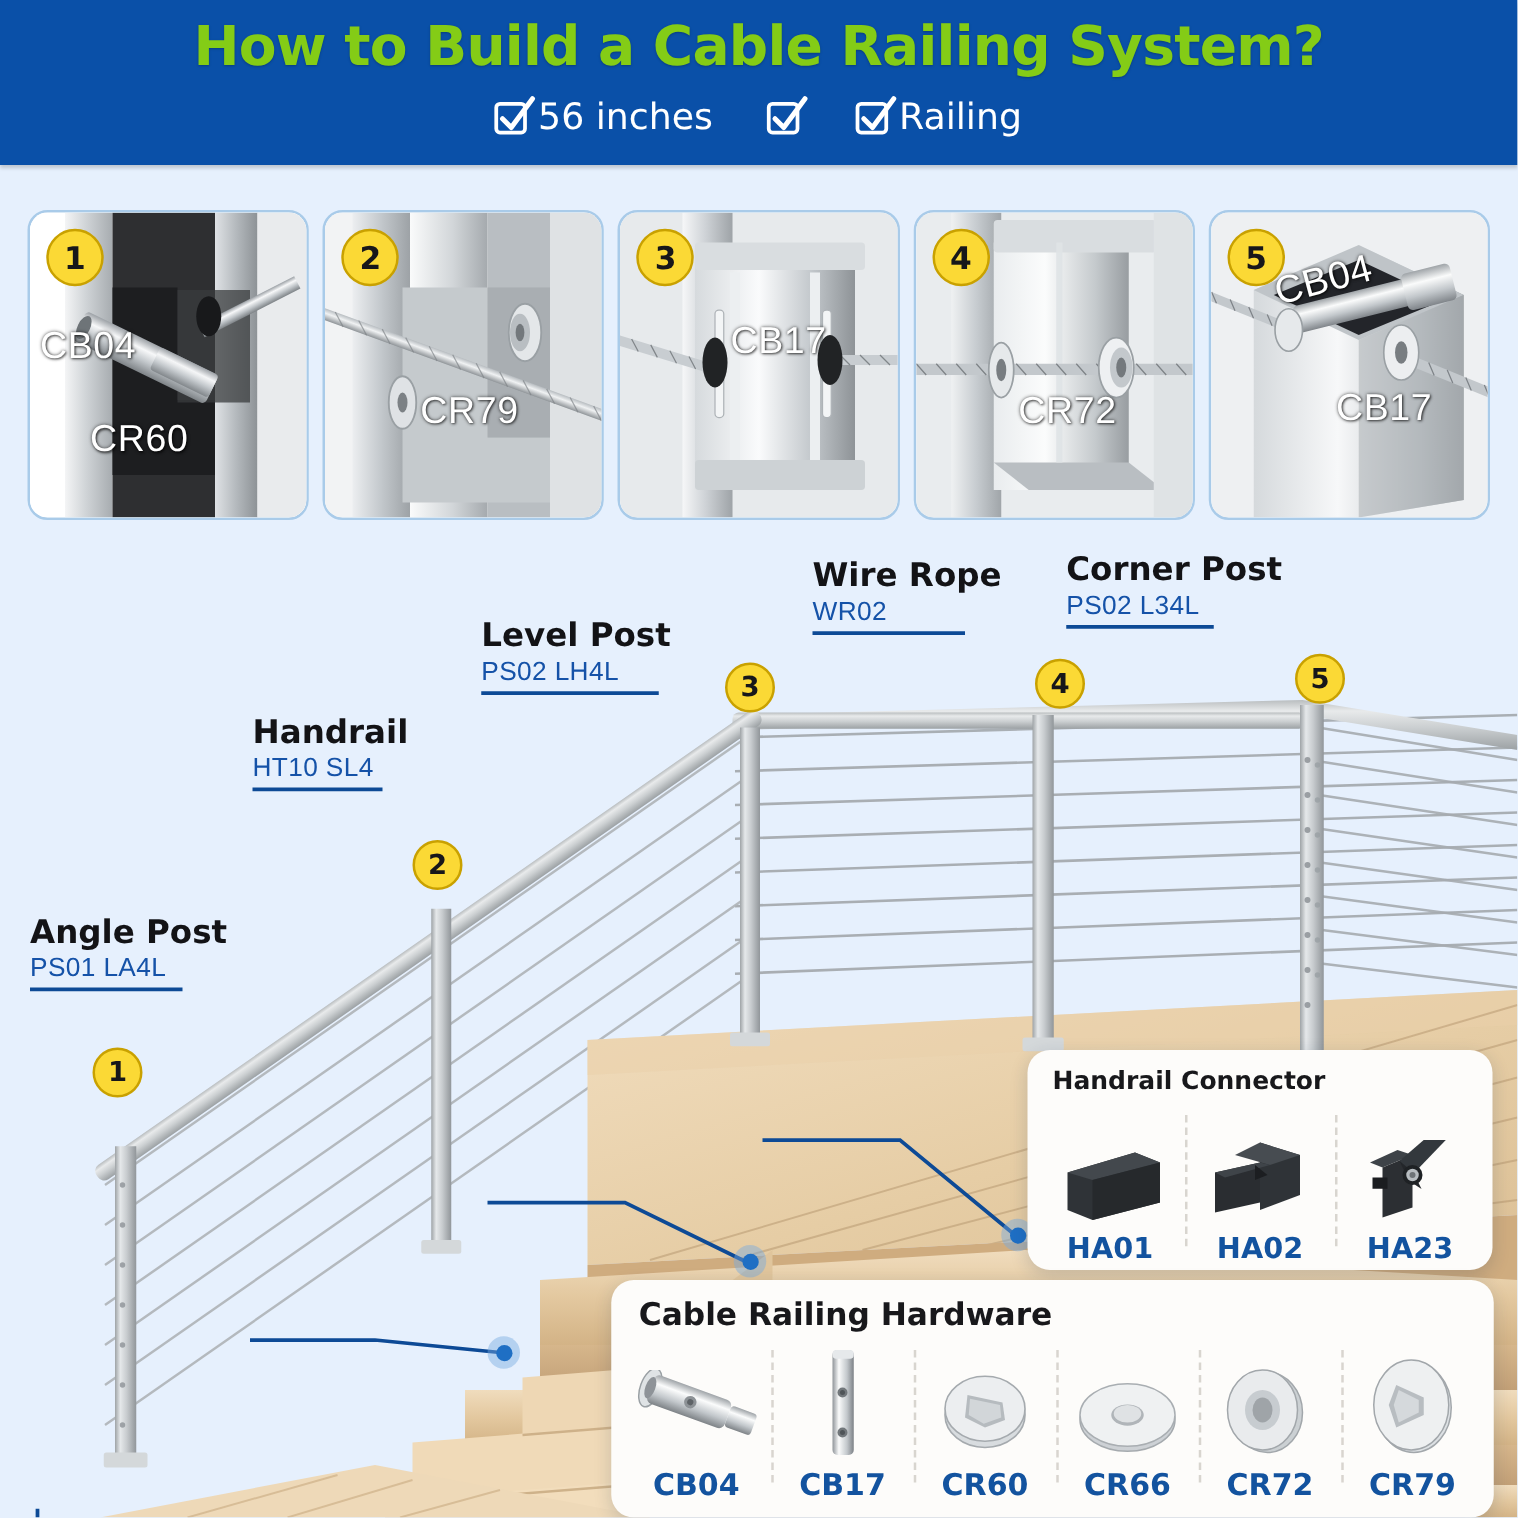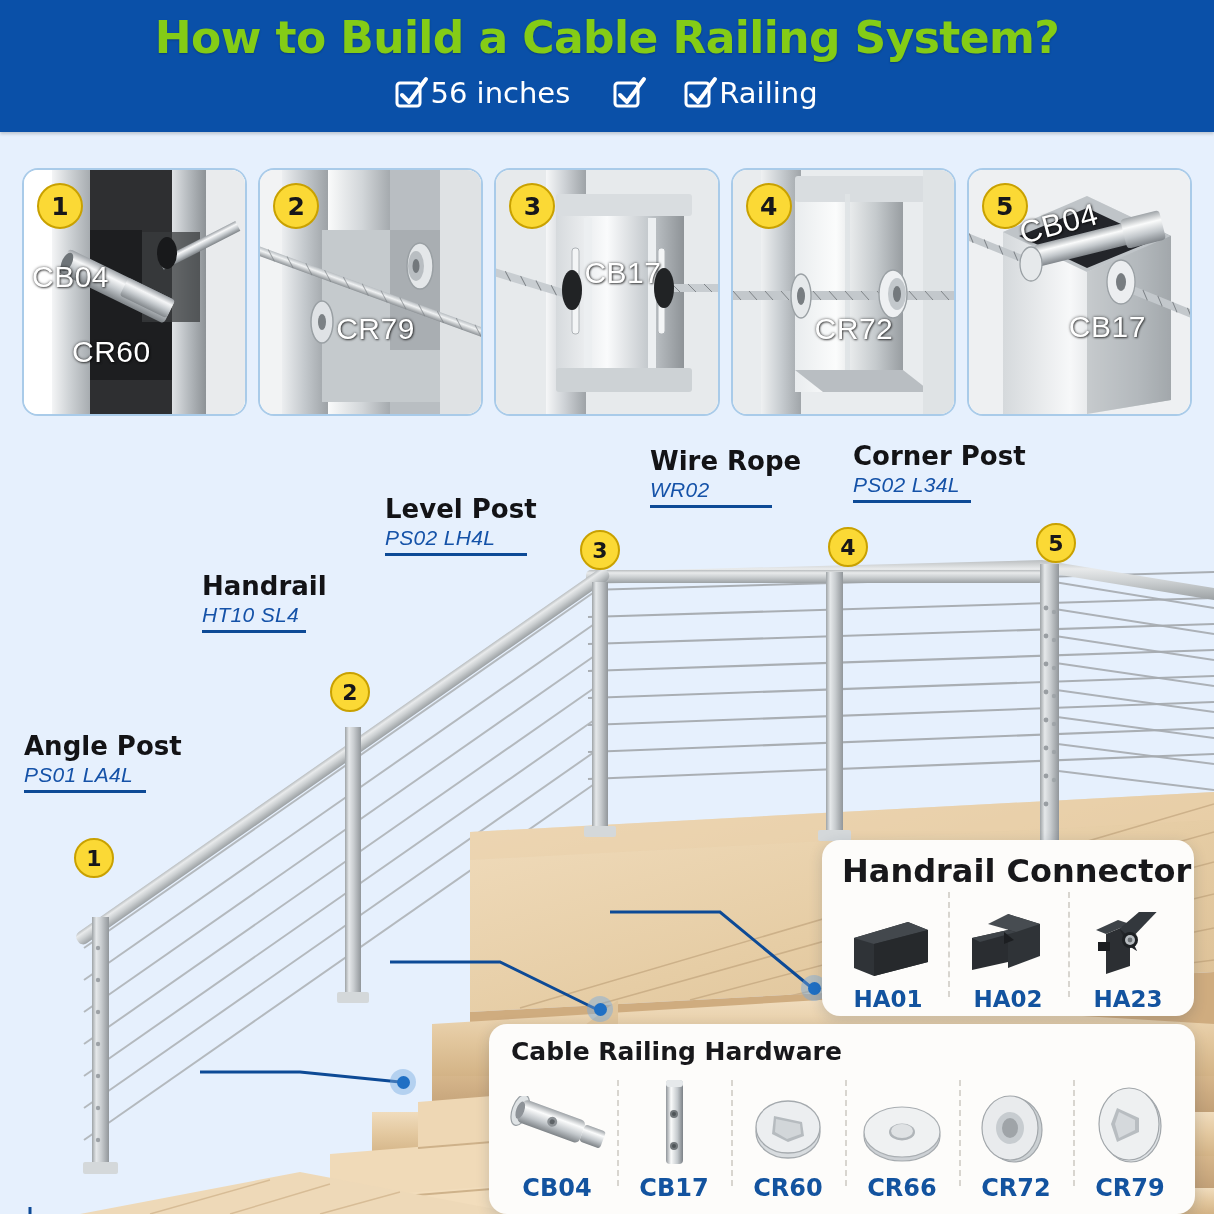--- a/index.html
+++ b/index.html
@@ -60,21 +60,21 @@
   .scene-main{position:absolute;left:0;top:412px;width:1214px;height:802px;overflow:hidden;}
 
   
   .callout{position:absolute;z-index:25;}
   .callout .ctitle{
     font-family:"DejaVu Sans", sans-serif;font-weight:bold;
     font-size:26px;color:#131316;white-space:nowrap;line-height:1.05;
   }
   .callout .ccode{
     font-family:"Liberation Sans", sans-serif;font-size:21px;color:#1552a8;
-    white-space:nowrap;margin-top:3px;letter-spacing:.3px;font-style:italic;
+    white-space:nowrap;margin-top:3px;letter-spacing:.3px;
   }
   .callout .uline{height:3px;background:#0d4a96;margin-top:3px;}
 
   .mbadge{
     position:absolute;width:36px;height:36px;border-radius:50%;
     background:#fbd935;border:2px solid #c9a100;color:#17171a;
     font-weight:bold;font-size:22px;display:flex;align-items:center;justify-content:center;
     font-family:"DejaVu Sans", sans-serif;z-index:26;
   }
   .dot{
@@ -584,21 +584,21 @@
     <div class="uline" style="width:118px;"></div>
   </div>
 
   <div class="mbadge" style="left:74px;top:838px;">1</div>
   <div class="mbadge" style="left:330px;top:672px;">2</div>
   <div class="mbadge" style="left:580px;top:530px;">3</div>
   <div class="mbadge" style="left:828px;top:527px;">4</div>
   <div class="mbadge" style="left:1036px;top:523px;">5</div>
 
   <div class="panel" style="left:822px;top:840px;width:372px;height:176px;">
-    <div class="panel-title" style="position:absolute;left:20px;top:12px;font-size:32px;">Handrail Connector</div>
+    <div class="panel-title" style="position:absolute;left:20px;top:12px;font-size:20px;">Handrail Connector</div>
     <div class="pitems" style="position:absolute;left:6px;top:44px;width:360px;height:128px;">
 
       <div class="pitem">
         <div class="art">
           <svg width="88" height="68" viewBox="0 0 88 68">
             <path d="M10 26 L64 10 L84 18 L84 50 L30 64 L10 56 Z" fill="#2f3337"></path>
             <path d="M10 26 L64 10 L84 18 L30 32 Z" fill="#43484d"></path>
             <path d="M30 32 L84 18 L84 50 L30 64 Z" fill="#26292c"></path>
           </svg>
         </div>

